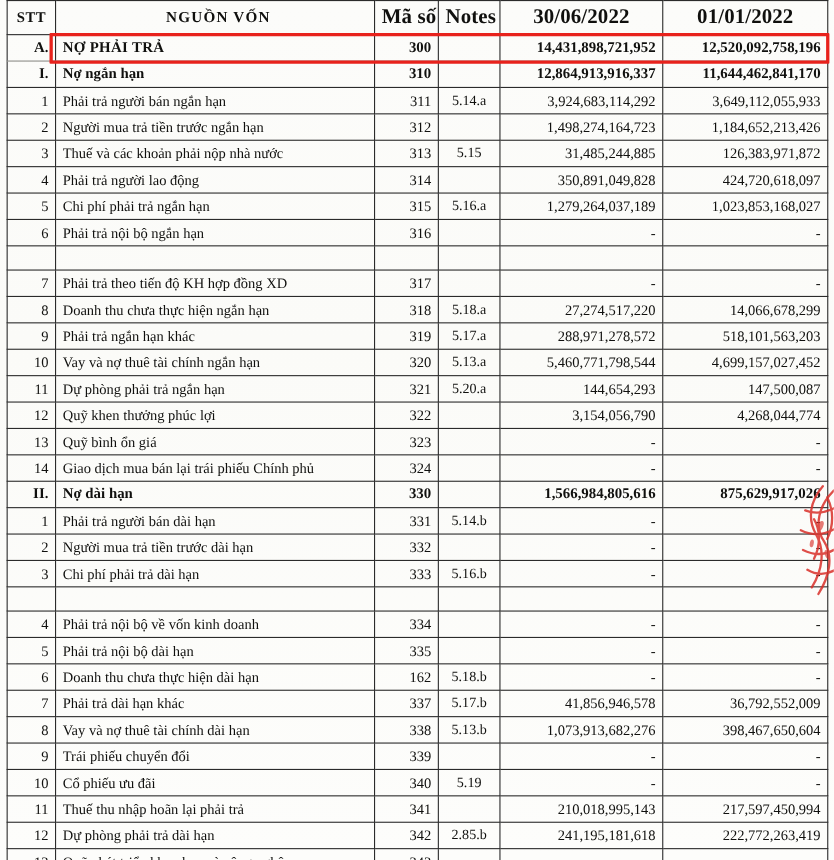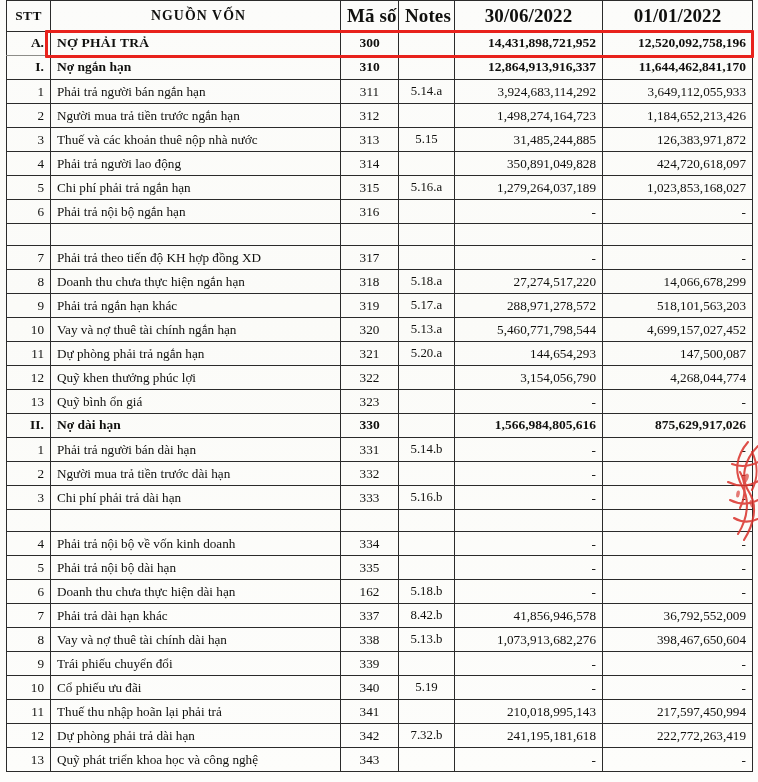--- a/index.html
+++ b/index.html
@@ -62,21 +62,21 @@
     letter-spacing: .1px;
     white-space: nowrap;
   }
   thead th.h-name { font-size: 13.8px; letter-spacing: 1.1px; padding-left: 12px; }
   thead th.h-stt  { font-size: 13.4px; letter-spacing: .4px; margin-top: 12px; }
 
   
   tbody td { height: 24px; }
   td.stt   { text-align: right;  padding-right: 7px; white-space: nowrap; }
   td.name  { text-align: left;   padding-left: 7px;  white-space: nowrap; margin-top: 22px; }
-  td.code  { text-align: center; white-space: nowrap; margin-left: 12px; }
+  td.code  { text-align: right; white-space: nowrap; margin-left: 12px; }
   td.notes { text-align: center; white-space: nowrap; font-size: 12.8px; }
   td.val   { text-align: right;  padding-right: 9px; white-space: nowrap; }
 
   tr.lvl-a td, tr.lvl-i td { font-weight: bold; }
   tr.lvl-a td.name { letter-spacing: .3px; }
   tr.lvl-a td, tr.lvl-i td { font-size: 13.5px; }
 
   
   tr.spacer td { height: 22px; }
 
@@ -171,21 +171,21 @@
         <tr class="lvl-n">
           <td class="stt">2</td>
           <td class="name">Người mua trả tiền trước ngắn hạn</td>
           <td class="code">312</td>
           <td class="notes"></td>
           <td class="val v1">1,498,274,164,723</td>
           <td class="val v2 last">1,184,652,213,426</td>
         </tr>
         <tr class="lvl-n">
           <td class="stt">3</td>
-          <td class="name">Thuế và các khoản thuê nộp nhà nước</td>
+          <td class="name">Thuế và các khoản phải nộp nhà nước</td>
           <td class="code">313</td>
           <td class="notes">5.15</td>
           <td class="val v1">31,485,244,885</td>
           <td class="val v2 last">126,383,971,872</td>
         </tr>
         <tr class="lvl-n">
           <td class="stt">4</td>
           <td class="name">Phải trả người lao động</td>
           <td class="code">314</td>
           <td class="notes"></td>
@@ -265,20 +265,28 @@
           <td class="val v2 last">4,268,044,774</td>
         </tr>
         <tr class="lvl-n">
           <td class="stt">13</td>
           <td class="name">Quỹ bình ổn giá</td>
           <td class="code">323</td>
           <td class="notes"></td>
           <td class="val v1">-</td>
           <td class="val v2 last">-</td>
         </tr>
+        <tr class="lvl-n">
+          <td class="stt">14</td>
+          <td class="name">Giao dịch mua bán lại trái phiếu Chính phủ</td>
+          <td class="code">324</td>
+          <td class="notes"></td>
+          <td class="val v1">-</td>
+          <td class="val v2 last">-</td>
+        </tr>
         <tr class="lvl-i rule-top">
           <td class="stt">II.</td>
           <td class="name">Nợ dài hạn</td>
           <td class="code">330</td>
           <td class="notes"></td>
           <td class="val v1">1,566,984,805,616</td>
           <td class="val v2 last">875,629,917,026</td>
         </tr>
         <tr class="lvl-n">
           <td class="stt">1</td>
@@ -333,21 +341,21 @@
           <td class="name">Doanh thu chưa thực hiện dài hạn</td>
           <td class="code">162</td>
           <td class="notes">5.18.b</td>
           <td class="val v1">-</td>
           <td class="val v2 last">-</td>
         </tr>
         <tr class="lvl-n">
           <td class="stt">7</td>
           <td class="name">Phải trả dài hạn khác</td>
           <td class="code">337</td>
-          <td class="notes">8.42.b</td>
+          <td class="notes">5.17.b</td>
           <td class="val v1">41,856,946,578</td>
           <td class="val v2 last">36,792,552,009</td>
         </tr>
         <tr class="lvl-n">
           <td class="stt">8</td>
           <td class="name">Vay và nợ thuê tài chính dài hạn</td>
           <td class="code">338</td>
           <td class="notes">5.13.b</td>
           <td class="val v1">1,073,913,682,276</td>
           <td class="val v2 last">398,467,650,604</td>
@@ -373,21 +381,21 @@
           <td class="name">Thuế thu nhập hoãn lại phải trả</td>
           <td class="code">341</td>
           <td class="notes"></td>
           <td class="val v1">210,018,995,143</td>
           <td class="val v2 last">217,597,450,994</td>
         </tr>
         <tr class="lvl-n">
           <td class="stt">12</td>
           <td class="name">Dự phòng phải trả dài hạn</td>
           <td class="code">342</td>
-          <td class="notes">7.32.b</td>
+          <td class="notes">2.85.b</td>
           <td class="val v1">241,195,181,618</td>
           <td class="val v2 last">222,772,263,419</td>
         </tr>
         <tr class="lvl-n">
           <td class="stt">13</td>
           <td class="name">Quỹ phát triển khoa học và công nghệ</td>
           <td class="code">343</td>
           <td class="notes"></td>
           <td class="val v1">-</td>
           <td class="val v2 last">-</td>

